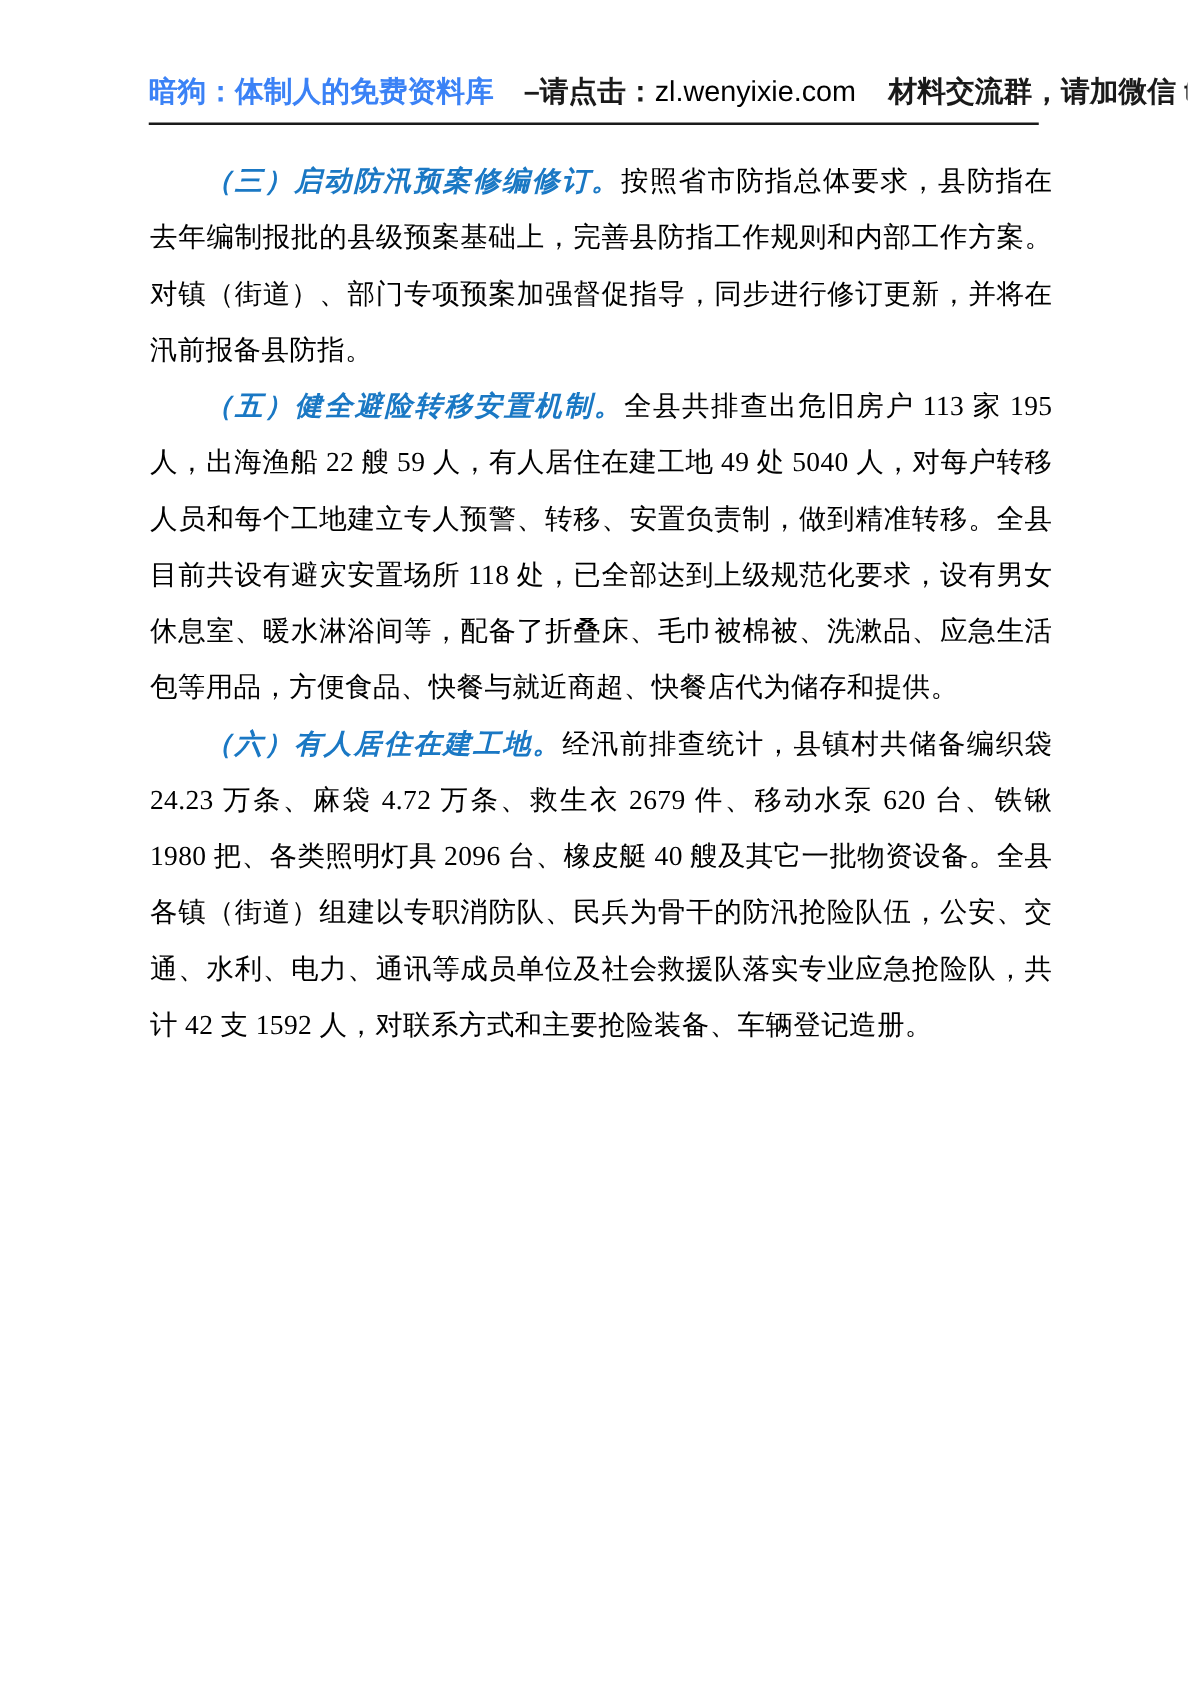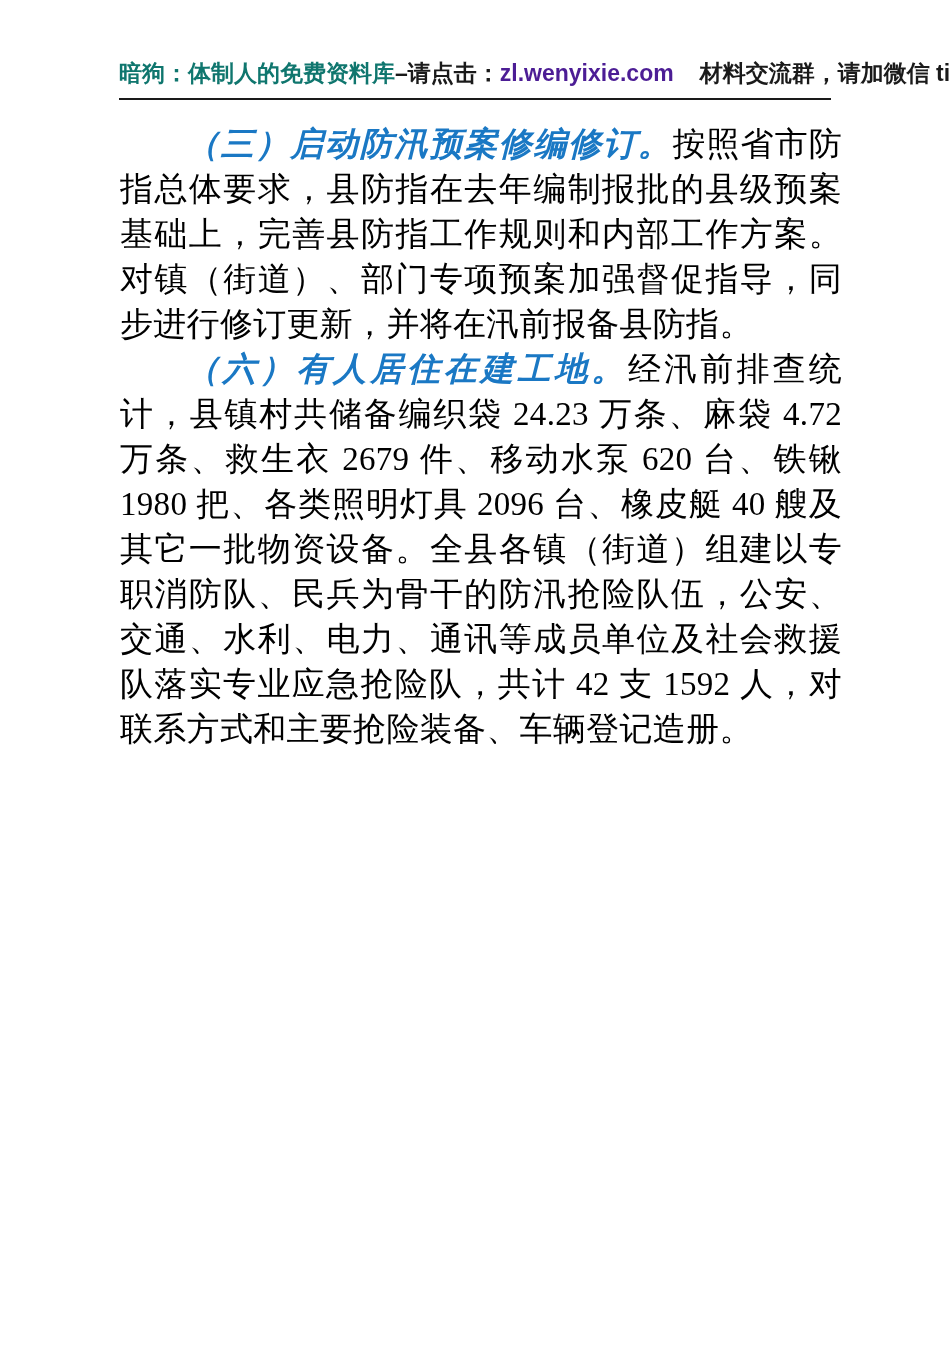--- a/index.html
+++ b/index.html
@@ -24,38 +24,38 @@
     padding-top: 58px;
     border-bottom: 2px solid #1a1a1a;
     padding-bottom: 9px;
     text-align: center;
     font-family: "Liberation Sans", "DejaVu Sans", sans-serif;
     font-weight: bold;
     font-size: 23px;
     white-space: nowrap;
     color: #1a1a1a;
   }
-  .header .site-name { color: #0f766e; }
-  .header .click-prompt { color: #1a1a1a; }
+  .header .site-name { color: #3b82f6; }
+  .header .click-prompt { color: #1a1a1a; margin-left: 24px; }
   .header .res-link {
-    color: #4c1d95;
+    color: #000000;
     text-decoration: none;
-    font-weight: bold;
+    font-weight: normal;
   }
   .header .suffix {
     color: #1a1a1a;
     margin-left: 26px;
   }
   
   .doc {
     position: absolute;
     top: 122px;
     left: 120px;
     width: 722px;
-    font-size: 33px;
+    font-size: 22px;
     line-height: 45px;
     text-align: justify;
     text-justify: inter-ideograph;
     color: #000000;
     letter-spacing: 0.3px;
   }
   .doc p {
     margin: 0;
     text-indent: 2em;
   }
@@ -73,18 +73,21 @@
   <span class="site-name">暗狗：体制人的免费资料库</span><span class="click-prompt">–请点击：</span><a class="res-link" href="#">zl.wenyixie.com</a><span class="suffix">材料交流群，请加微信 tizhisiri</span>
 </div>
 
 <div class="doc">
 
   <p>
     <span class="sec-heading">（三）启动防汛预案修编修订。</span><span>按照省市防指总体要求，县防指在去年编制报批的县级预案基础上，完善县防指工作规则和内部工作方案。对镇（街道）、部门专项预案加强督促指导，同步进行修订更新，并将在汛前报备县防指。</span>
   </p>
 
 
+  <p>
+    <span class="sec-heading">（五）健全避险转移安置机制。</span><span>全县共排查出危旧房户 113 家 195 人，出海渔船 22 艘 59 人，有人居住在建工地 49 处 5040 人，对每户转移人员和每个工地建立专人预警、转移、安置负责制，做到精准转移。全县目前共设有避灾安置场所 118 处，已全部达到上级规范化要求，设有男女休息室、暖水淋浴间等，配备了折叠床、毛巾被棉被、洗漱品、应急生活包等用品，方便食品、快餐与就近商超、快餐店代为储存和提供。</span>
+  </p>
 
   <p>
     <span class="sec-heading">（六）有人居住在建工地。</span><span>经汛前排查统计，县镇村共储备编织袋 24.23 万条、麻袋 4.72 万条、救生衣 2679 件、移动水泵 620 台、铁锹 1980 把、各类照明灯具 2096 台、橡皮艇 40 艘及其它一批物资设备。全县各镇（街道）组建以专职消防队、民兵为骨干的防汛抢险队伍，公安、交通、水利、电力、通讯等成员单位及社会救援队落实专业应急抢险队，共计 42 支 1592 人，对联系方式和主要抢险装备、车辆登记造册。</span>
   </p>
 
 </div>
 
 </body></html>

